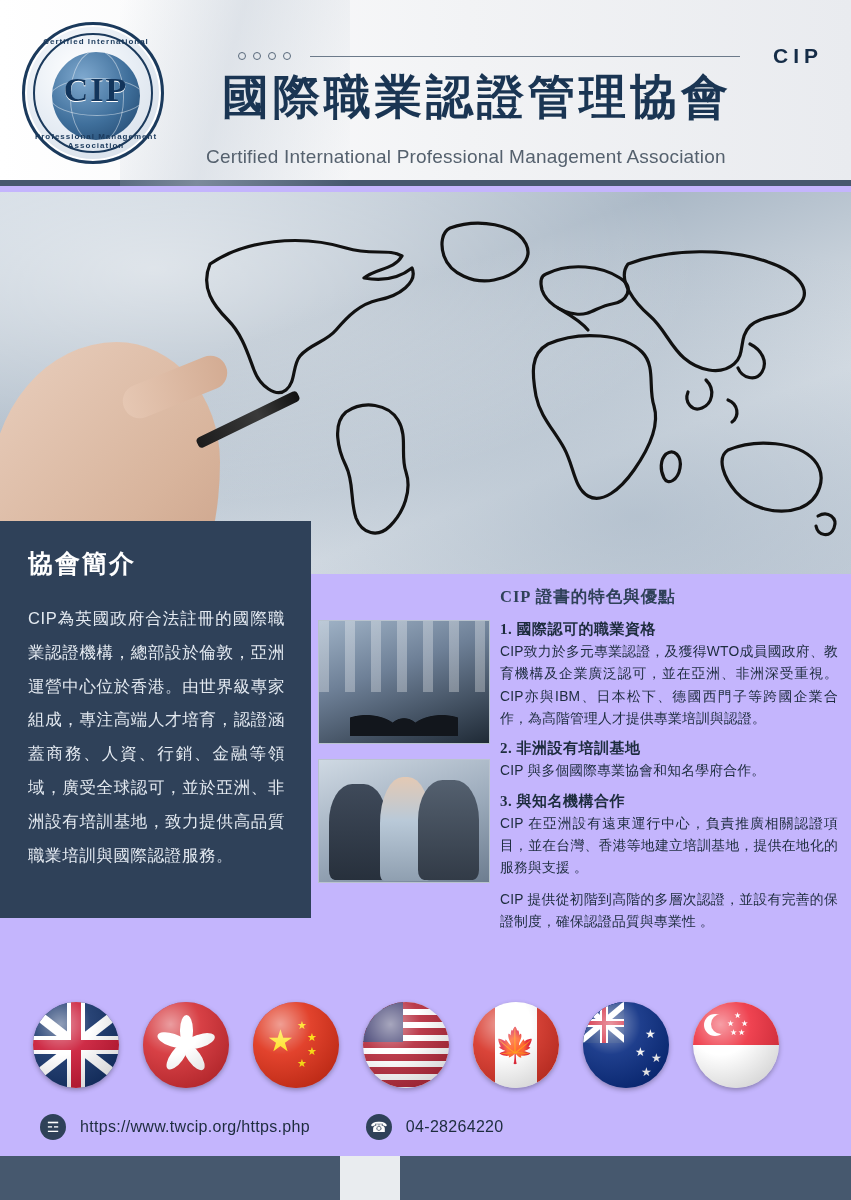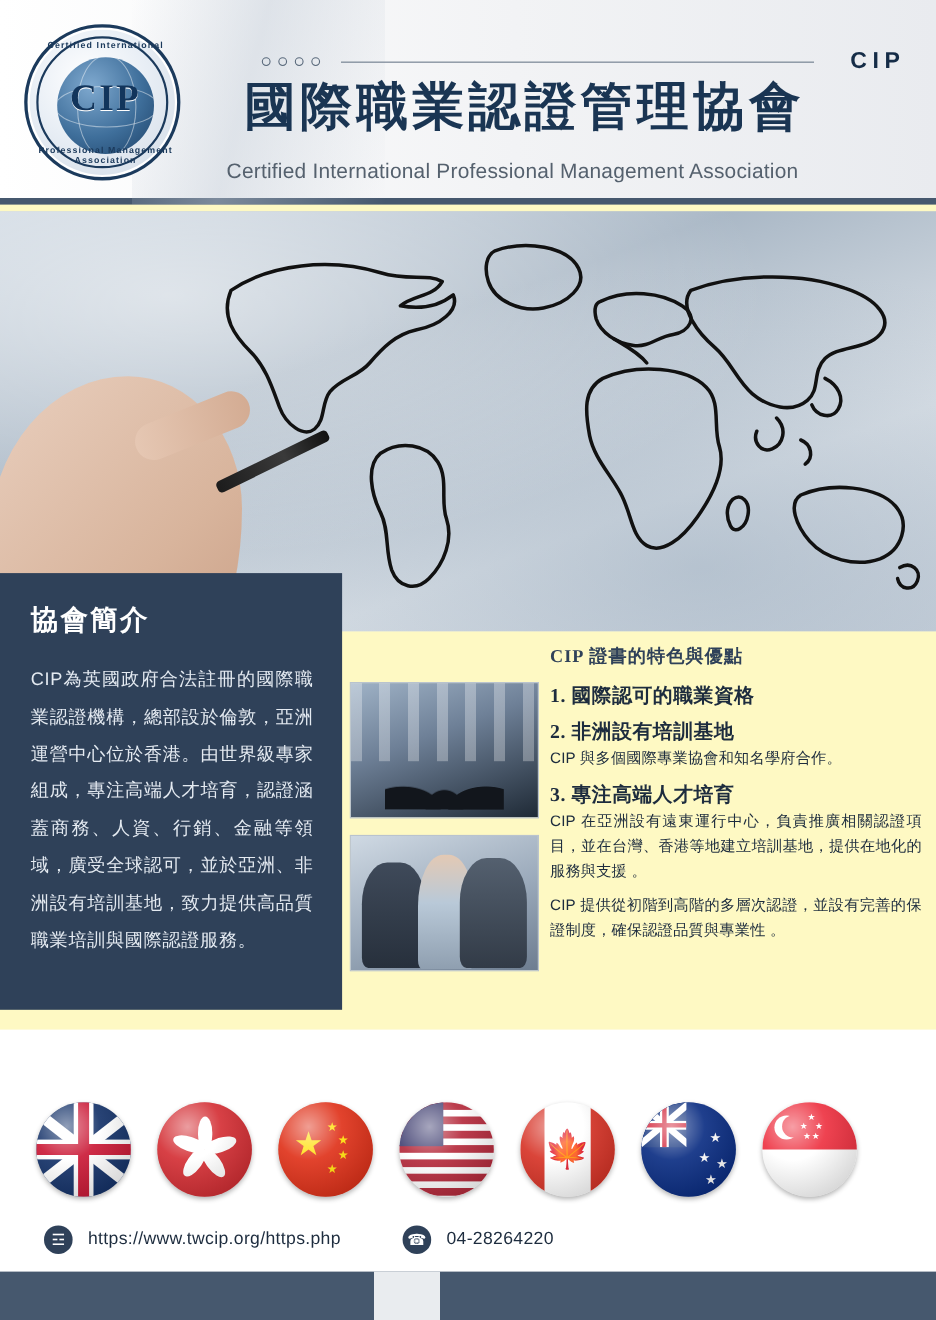--- a/index.html
+++ b/index.html
@@ -4,22 +4,22 @@
 <style>
   * { box-sizing: border-box; margin: 0; padding: 0; }
   html, body {
     width: 851px; height: 1200px;
     font-family: "Liberation Sans", sans-serif;
     background: #ffffff;
     overflow: hidden;
   }
   .page {
     position: relative;
-    width: 851px; height: 936px;
-    background: #fef9c3;
+    width: 851px; height: 1200px;
+    background: #c4b5fd;
   }
 
   
   .header {
     position: absolute; top: 0; left: 0;
     width: 851px; height: 186px;
     background: linear-gradient(90deg, #ffffff 0%, #f2f3f5 55%, #e9ebef 100%);
     border-bottom: 6px solid #46586e;
   }
   .header-sheen {
@@ -211,21 +211,21 @@
     border-radius: 45% 45% 8% 8%;
   }
   .feat-text {
     margin-left: 182px;
   }
   .feat {
     margin-bottom: 9px;
   }
   .feat h3 {
     font-family: "Liberation Serif", serif;
-    font-size: 18px; font-weight: bold; color: #1d2c3e;
+    font-size: 15px; font-weight: bold; color: #1d2c3e;
     letter-spacing: .5px; margin-bottom: 2px;
   }
   .feat p {
     font-size: 13.8px; line-height: 1.62; color: #1d2c3e;
     letter-spacing: .2px; text-align: justify;
   }
 
   
   .flags {
     position: absolute; left: 0; top: 995px;
@@ -383,30 +383,31 @@
         <div class="photo photo-a"></div>
         <div class="photo photo-b">
             <div class="mid"></div>
           </div>
       </div>
       <div class="feat-text">
         <div class="feat">
           <h3>
             <span>1.</span> <span>國際認可的職業資格</span>
           </h3>
+          <p>CIP致力於多元專業認證，及獲得WTO成員國政府、教育機構及企業廣泛認可，並在亞洲、非洲深受重視。CIP亦與IBM、日本松下、德國西門子等跨國企業合作，為高階管理人才提供專業培訓與認證。</p>
         </div>
         <div class="feat">
           <h3>
             <span>2.</span> <span>非洲設有培訓基地</span>
           </h3>
           <p>CIP 與多個國際專業協會和知名學府合作。</p>
         </div>
         <div class="feat">
           <h3>
-            <span>3.</span> <span>專注高端人才培育</span>
+            <span>3.</span> <span>與知名機構合作</span>
           </h3>
           <p>CIP 在亞洲設有遠東運行中心，負責推廣相關認證項目，並在台灣、香港等地建立培訓基地，提供在地化的服務與支援 。</p>
         </div>
         <div class="feat">
           <p>CIP 提供從初階到高階的多層次認證，並設有完善的保證制度，確保認證品質與專業性 。</p>
         </div>
       </div>
     </div>
   </div>
 

